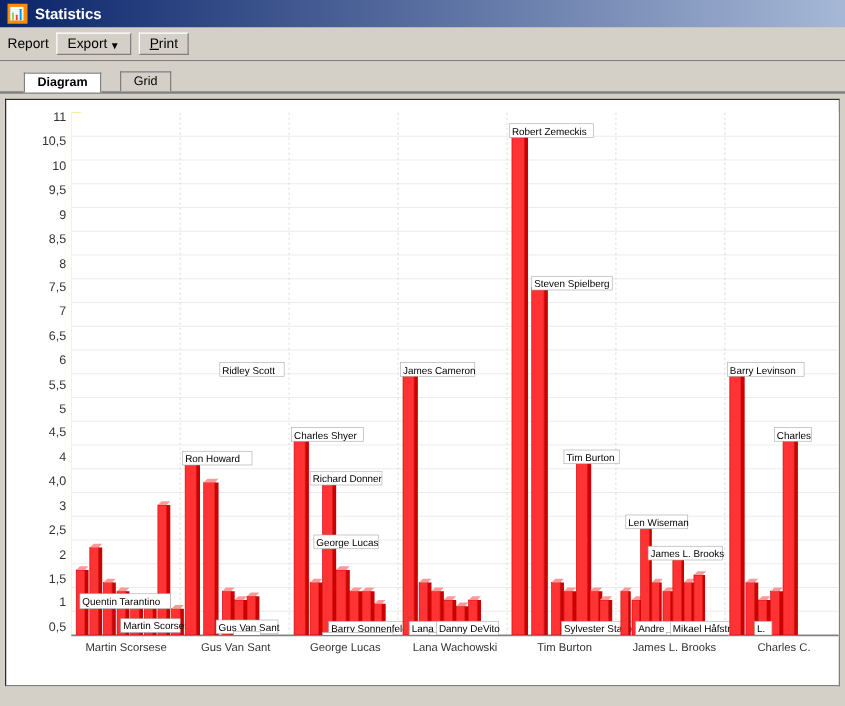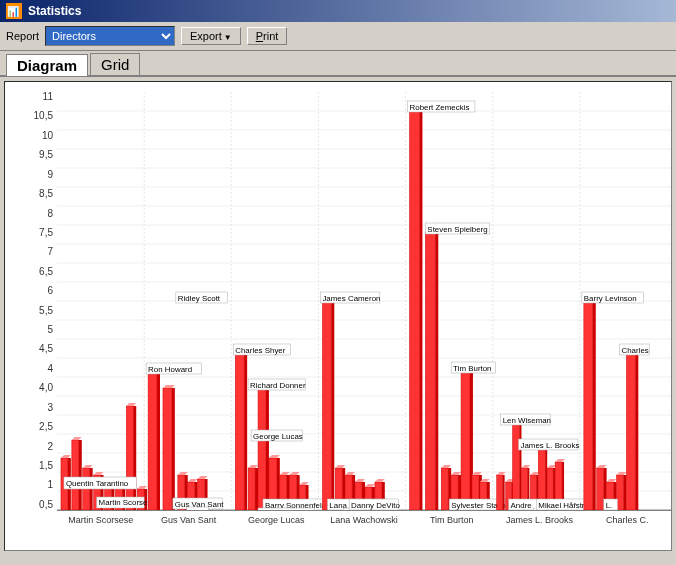--- a/index.html
+++ b/index.html
@@ -63,23 +63,24 @@
       padding: 2px 6px 0;
       border-bottom: 2px solid #808080;
       height: 26px;
     }
     
     .tab {
       padding: 2px 10px;
       border: 1px solid #808080;
       border-bottom: none;
       background: #d4d0c8;
-      font-size: 15px;
+      font-size: 10px;
       cursor: pointer;
       margin-right: 2px;
+      margin-left: 13px;
     }
     
     .tab.active {
       background: #ffffff;
       font-weight: bold;
       position: relative;
       top: 1px;
     }
     
     .chart-area {
@@ -161,23 +162,20 @@
 </head>
 <body>
 
 <div class="title-bar">
   <span class="title-icon">📊</span>
   <span>Statistics</span>
 </div>
 
 <div class="toolbar">
   <label>Report</label>
-  <select>
-    <option>Directors</option>
-  </select>
   <button class="toolbar-btn">
     <span>Export</span>
     <span class="export-arrow">▼</span>
   </button>
   <button class="toolbar-btn">
     <span><span class="underline">P</span>rint</span>
   </button>
 </div>
 
 <div class="tabs-bar">

